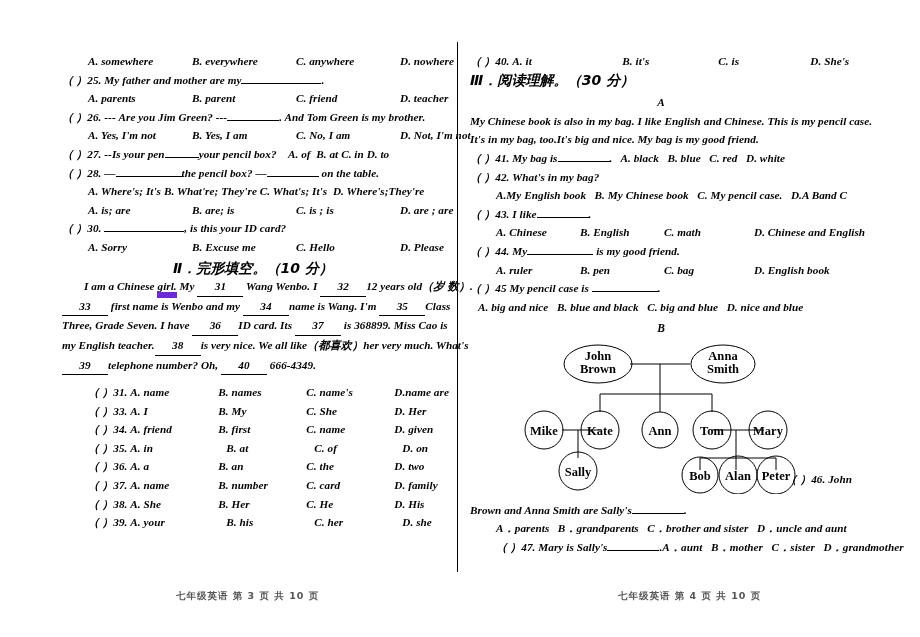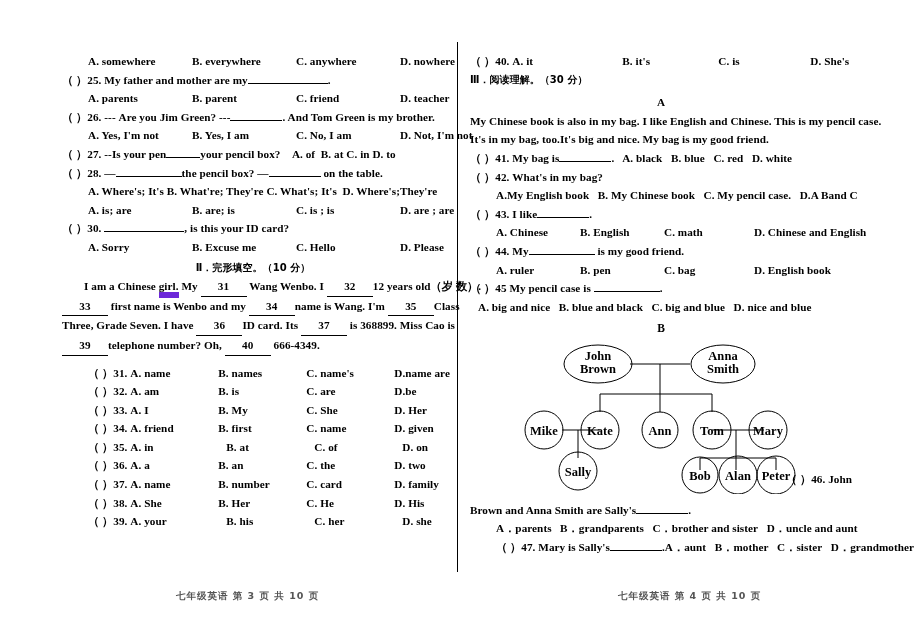--- a/index.html
+++ b/index.html
@@ -33,28 +33,28 @@
     position: absolute;
     top: 52px;
     font-size: 11.2px;
     font-weight: bold;
     line-height: 18.6px;
     letter-spacing: 0.05px;
   }
   .col-left  { left: 62px;  width: 382px; }
   .col-right { left: 470px; width: 382px; }
 
-  .ln { white-space: nowrap; }
+  .ln { white-space: nowrap; font-style: italic; }
   .indent1 { padding-left: 26px; }
   .indent-para { padding-left: 22px; }
 
   .cn {
     font-family: "DejaVu Sans", "Liberation Sans", sans-serif;
     font-weight: bold;
-    font-size: 10px;
+    font-size: 14px;
   }
   .center { text-align: center; }
 
   
   .blank { display: inline-block; border-bottom: 1px solid #000; }
   .b-sm  { width: 34px; }
   .b-md  { width: 52px; }
   .b-lg  { width: 66px; }
   .b-xl  { width: 80px; }
   .b-num {
@@ -174,32 +174,31 @@
       <span class="b-num">34</span><span>name is Wang. I'm</span>
       <span class="b-num">35</span><span>Class</span>
     </div>
     <div class="ln">
       <span>Three, Grade Seven. I have</span>
       <span class="b-num">36</span><span>ID card. Its</span>
       <span class="b-num">37</span>
       <span>is 368899. Miss Cao is</span>
     </div>
     <div class="ln">
+      <span>my English teacher.</span><span class="b-num">38</span><span>is very nice. We all like（都喜欢）her very much. What's</span>
+    </div>
+    <div class="ln">
       <span class="b-num">39</span><span>telephone number? Oh,</span>
       <span class="b-num">40</span>
       <span>666-4349.</span>
     </div>
 
     <div class="ln indent1" style="margin-top:8px;">
       <span>（   ）31.</span>
       <span class="opt-a" style="width:88px">A. name</span><span class="opt-b" style="width:88px">B. names</span><span class="opt-c" style="width:88px">C. name's</span><span>D.name are</span>
-    </div>
-    <div class="ln indent1">
-      <span>（   ）32.</span>
-      <span class="opt-a" style="width:88px">A. am</span><span class="opt-b" style="width:88px">B. is</span><span class="opt-c" style="width:88px">C. are</span><span>D.be</span>
     </div>
     <div class="ln indent1">
       <span>（   ）33.</span>
       <span class="opt-a" style="width:88px">A. I</span><span class="opt-b" style="width:88px">B. My</span><span class="opt-c" style="width:88px">C. She</span><span>D. Her</span>
     </div>
     <div class="ln indent1">
       <span>（   ）34.</span>
       <span class="opt-a" style="width:88px">A. friend</span><span class="opt-b" style="width:88px">B. first</span><span class="opt-c" style="width:88px">C. name</span><span>D. given</span>
     </div>
     <div class="ln indent1">

